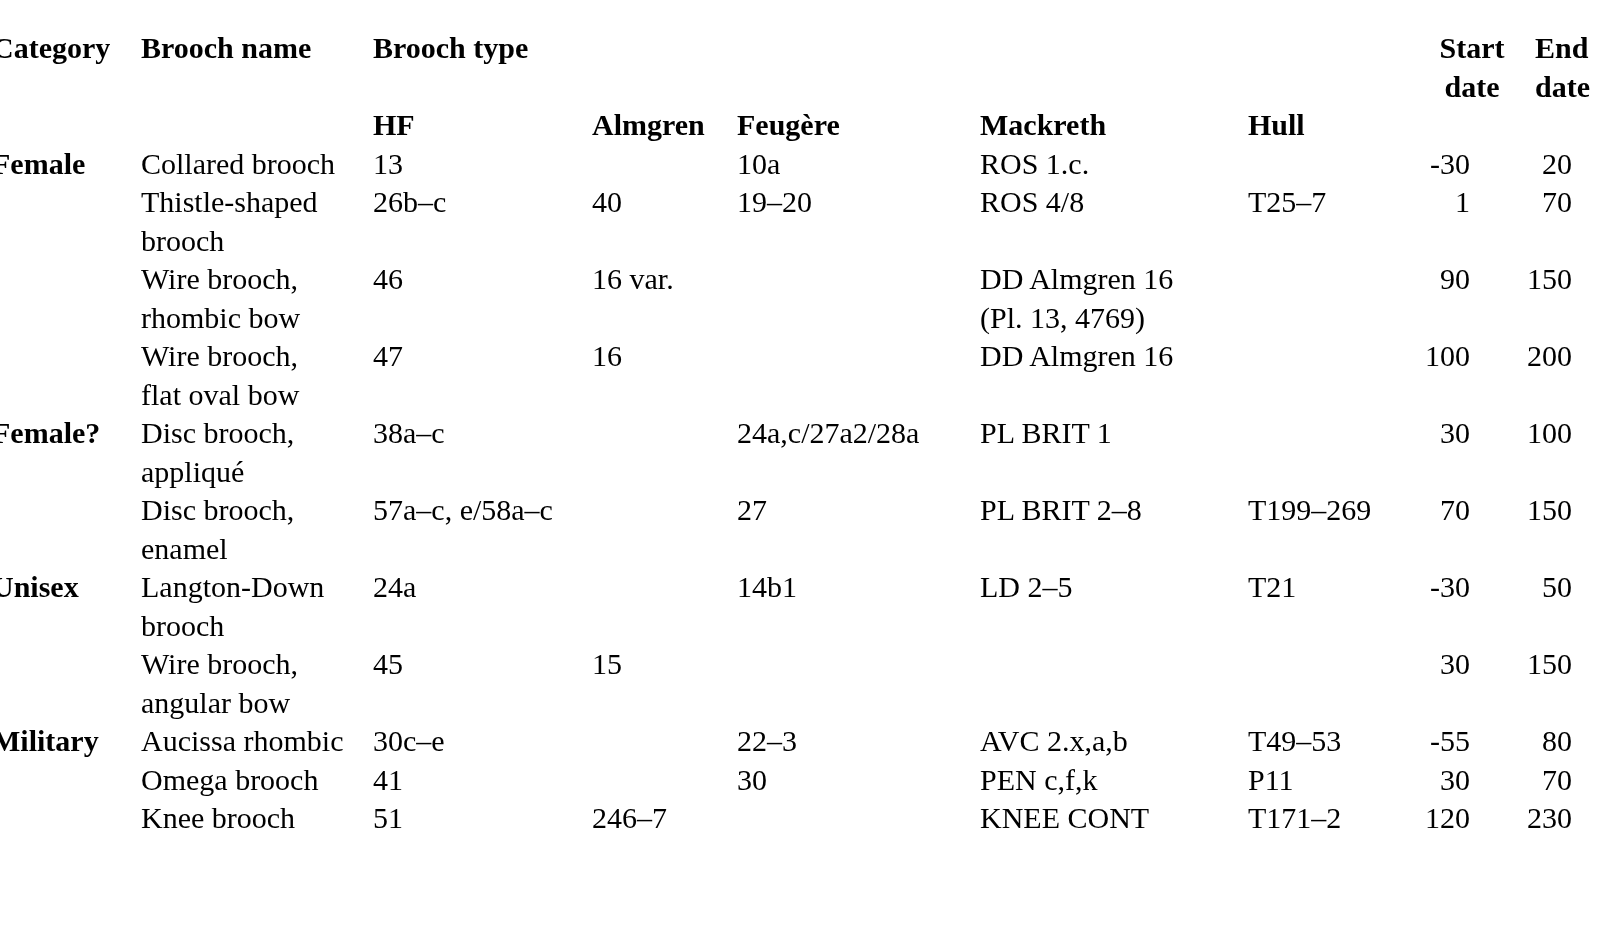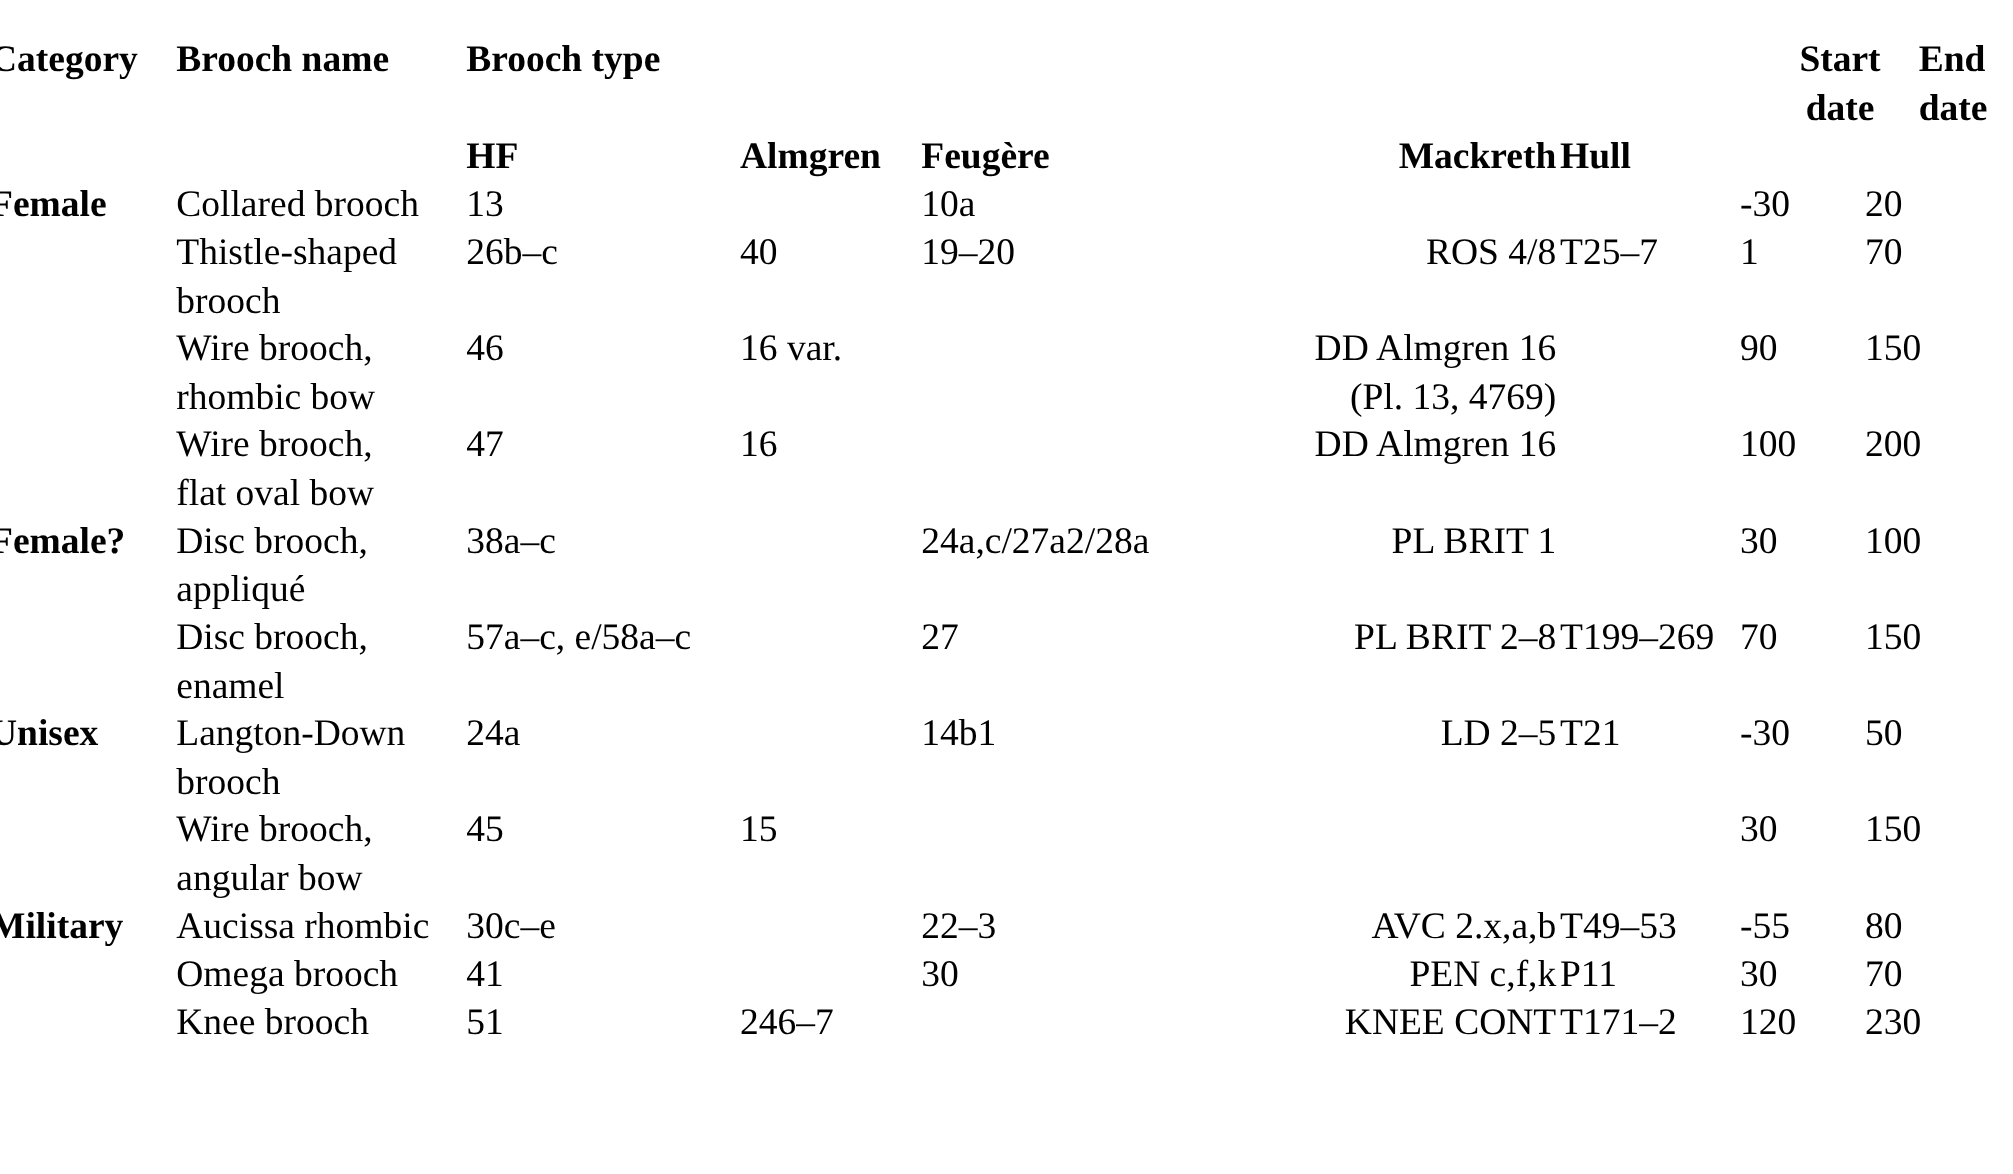--- a/index.html
+++ b/index.html
@@ -25,29 +25,29 @@
     }
     .hdr-row, .row {
       position: relative;
     }
     .cell {
       position: absolute;
       top: 0;
       white-space: pre-line;
     }
     .b { font-weight: bold; }
-    .r { text-align: left; }
+    .r { text-align: right; }
 
     
     .c-cat   { left: 0px;    width: 140px; }
     .c-name  { left: 149px;  width: 225px; }
     .c-hf    { left: 381px;  width: 215px; }
     .c-alm   { left: 600px;  width: 140px; }
     .c-feu   { left: 745px;  width: 240px; }
-    .c-mack  { left: 988px;  width: 265px; text-align: right; }
+    .c-mack  { left: 988px;  width: 265px; }
     .c-hull  { left: 1256px; width: 150px; }
     .c-start { left: 1400px; width: 78px; }
     .c-end   { left: 1500px; width: 80px; }
     .hdr-date { text-align: center; margin-left: 28px; }
     .c-start.hdr-date { left: 1412px; width: 80px; text-align: center; }
     .c-end.hdr-date   { left: 1515px; width: 80px; text-align: left; }
   </style>
 </head>
 <body>
 
@@ -70,20 +70,21 @@
     <div class="cell b c-mack">Mackreth</div>
     <div class="cell b c-hull">Hull</div>
   </div>
 
   <div class="row" style="height:38.5px;">
     <div class="cell b c-cat">Female</div>
     <div class="cell c-name">Collared brooch</div>
     <div class="cell c-hf">13</div>
     <div class="cell c-alm"></div>
     <div class="cell c-feu">10a</div>
+    <div class="cell c-mack">ROS 1.c.</div>
     <div class="cell c-hull"></div>
     <div class="cell r c-start">-30</div>
     <div class="cell r c-end">20</div>
   </div>
 
   <div class="row" style="height:77px;">
     <div class="cell b c-cat"></div>
     <div class="cell c-name">Thistle-shaped
 brooch</div>
     <div class="cell c-hf">26b–c</div>

